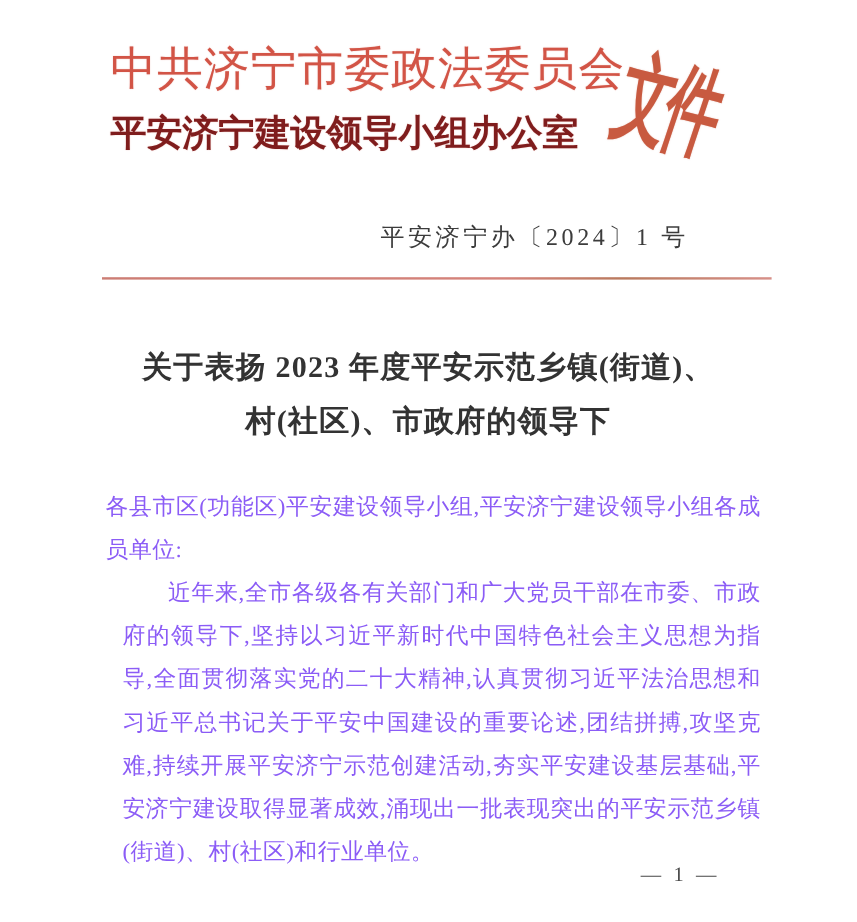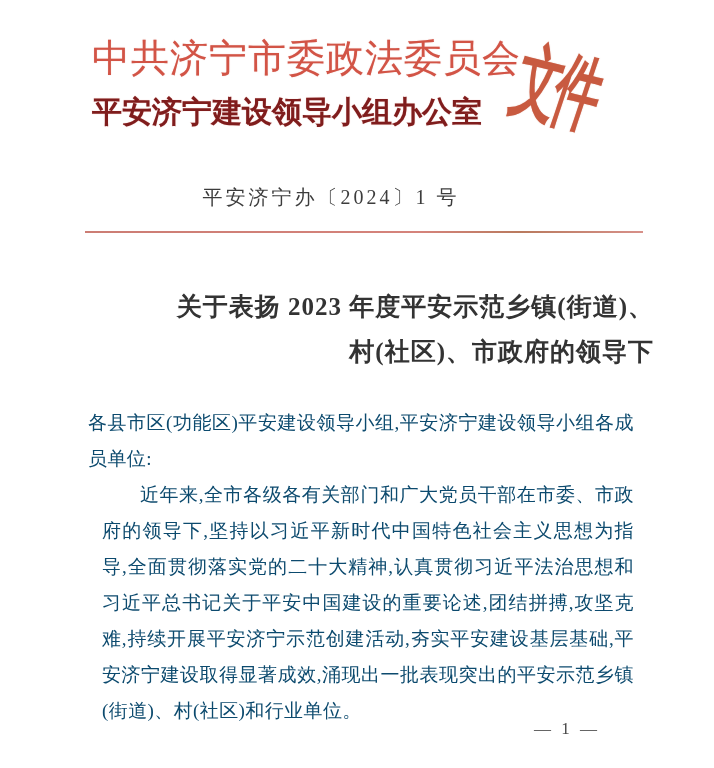--- a/index.html
+++ b/index.html
@@ -54,21 +54,21 @@
     transform-origin: left top;
     text-shadow: 0 0 1px rgba(200, 90, 64, 0.5);
   }
 
   
   .doc-number {
     position: absolute;
     left: 88px;
     top: 184px;
     width: 486px;
-    text-align: center;
+    text-align: right;
     font-size: 20px;
     color: #3c3c3c;
     letter-spacing: 3px;
     white-space: nowrap;
   }
 
   
   .red-rule {
     position: absolute;
     left: 85px;
@@ -77,36 +77,36 @@
     height: 2px;
     background: linear-gradient(90deg, #cc7d74, #d5837b 60%, #b97a5e 78%, #d79089);
   }
 
   
   .doc-title {
     position: absolute;
     left: 60px;
     top: 284px;
     width: 594px;
-    text-align: right;
+    text-align: center;
     font-size: 25px;
     font-weight: bold;
     color: #333333;
     line-height: 45px;
     letter-spacing: 1px;
   }
 
   
   .doc-body {
     position: absolute;
     left: 88px;
     top: 405px;
     width: 546px;
     font-size: 19px;
-    color: #0c4a6e;
+    color: #8b5cf6;
     line-height: 36px;
     letter-spacing: 0.4px;
     text-align: justify;
   }
   .doc-body p {
     margin: 0;
   }
   .doc-body p.indent {
     text-indent: 2em;
     margin-left: 14px;

